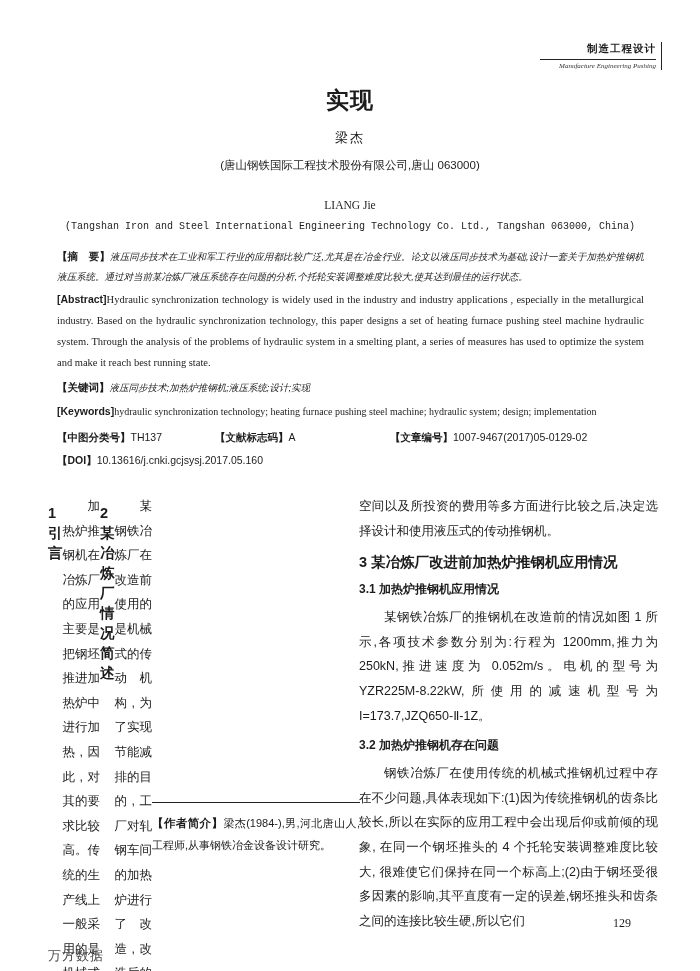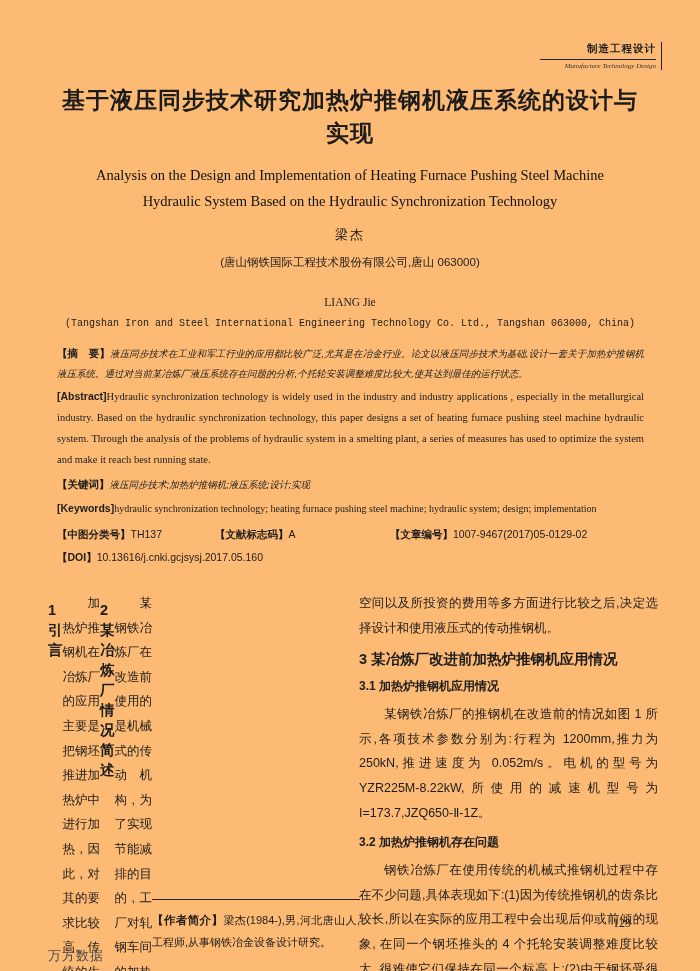--- a/index.html
+++ b/index.html
@@ -2,21 +2,21 @@
 <html><head>
 <meta charset="utf-8">
 <style>
   * { margin: 0; padding: 0; box-sizing: border-box; }
   html, body { background: #e9e9e6; }
   .page {
     position: relative;
     width: 700px;
     height: 971px;
     margin: 0 auto;
-    background: #fdba74;
+    background: #ffffff;
     color: #1c1c1c;
     font-family: "Liberation Sans", sans-serif;
     overflow: hidden;
   }
   
   .journal-badge {
     position: absolute;
     top: 42px;
     right: 38px;
     width: 122px;
@@ -158,30 +158,25 @@
     letter-spacing: 1px;
   }
 </style>
 </head>
 <body>
 
 <div class="page">
 
   <div class="journal-badge">
     <span class="zh">制造工程设计</span>
-    <span class="en">Manufacture Technology Design</span>
+    <span class="en">Manufacture Engineering Pushing</span>
   </div>
 
   <div class="title-zh">
-    <div>基于液压同步技术研究加热炉推钢机液压系统的设计与</div>
     <div>实现</div>
-  </div>
-  <div class="title-en">
-    <div>Analysis on the Design and Implementation of Heating Furnace Pushing Steel Machine</div>
-    <div>Hydraulic System Based on the Hydraulic Synchronization Technology</div>
   </div>
 
   <div class="author-zh">梁杰</div>
   <div class="affil-zh">(唐山钢铁国际工程技术股份有限公司,唐山 063000)</div>
   <div class="author-en">LIANG Jie</div>
   <div class="affil-en">(Tangshan Iron and Steel International Engineering Technology Co. Ltd., Tangshan 063000, China)</div>
 
   <div class="meta-block">
     <div class="abs-zh">
       <span class="label">【摘　要】</span><span>液压同步技术在工业和军工行业的应用都比较广泛,尤其是在冶金行业。论文以液压同步技术为基础,设计一套关于加热炉推钢机液压系统。通过对当前某冶炼厂液压系统存在问题的分析,个托轮安装调整难度比较大,使其达到最佳的运行状态。</span>

